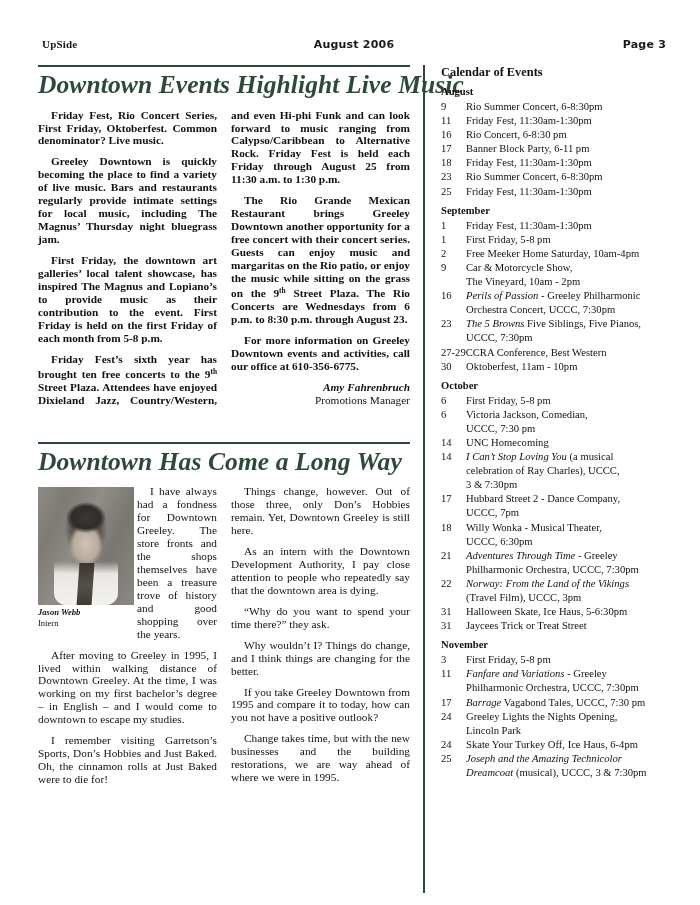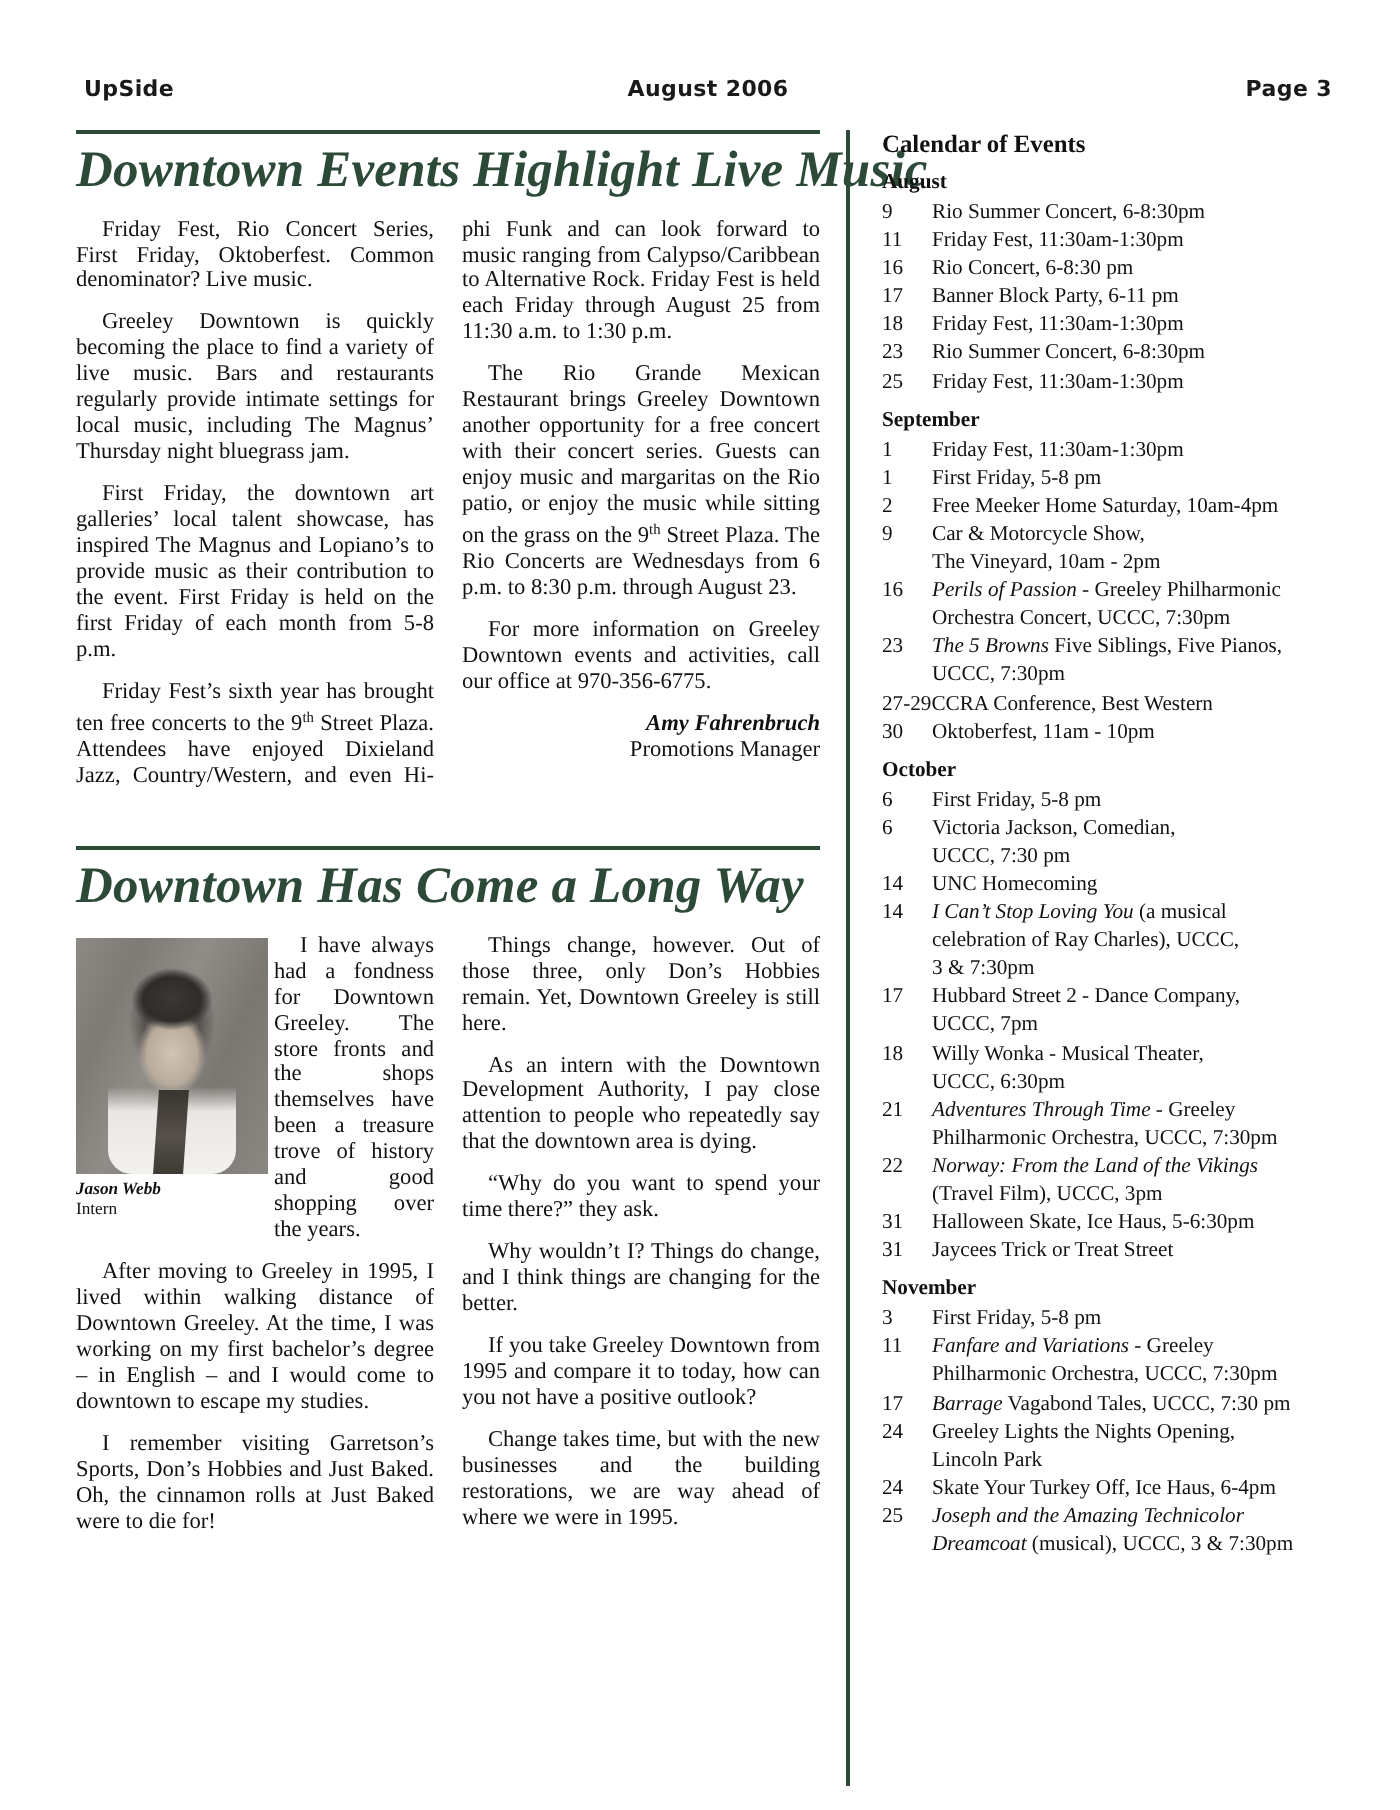--- a/index.html
+++ b/index.html
@@ -31,21 +31,21 @@
     align-items: baseline;
     justify-content: space-between;
     font-family: "DejaVu Sans", "Liberation Sans", sans-serif;
     font-size: 11px;
     font-weight: bold;
     letter-spacing: 0.2px;
     color: #1a1a1a;
     padding: 0 4px 0 4px;
     height: 18px;
   }
-  .masthead .mh-left   { flex: 0 0 auto; }
+  .masthead .mh-left   { flex: 0 0 auto; font-family: Liberation Serif, serif; }
   .masthead .mh-center { position: absolute; left: 0; right: 0; text-align: center; pointer-events:none;}
   .masthead .mh-right  { flex: 0 0 auto; }
   .mh-wrap { position: relative; }
 
   
   .body-grid {
     display: flex;
     margin-top: 9px;
     height: 828px;
   }
@@ -87,20 +87,21 @@
     column-gap: 14px;
     font-size: 11.3px;
     line-height: 12.95px;
     text-align: justify;
     text-justify: inter-word;
     hyphens: none;
   }
   .cols2 p {
     margin: 0 0 8px 0;
     text-indent: 13px;
+    font-weight: bold;
   }
   .sig {
     text-align: right;
     margin: 3px 0 18px 0;
   }
   .sig .sig-name {
     display: block;
     font-style: italic;
     font-weight: bold;
     font-size: 11.3px;
@@ -223,21 +224,21 @@
       <div>
         <div class="rule-h"></div>
         <h1 class="headline">Downtown Events Highlight Live Music</h1>
 
         <div class="cols2">
           <p><span>Friday Fest, Rio Concert Series, First Friday, Oktoberfest. Common denominator? Live music.</span></p>
           <p><span>Greeley Downtown is quickly becoming the place to find a variety of live music. Bars and restaurants regularly provide intimate settings for local music, including The Magnus’ Thursday night bluegrass jam.</span></p>
           <p><span>First Friday, the downtown art galleries’ local talent showcase, has inspired The Magnus and Lopiano’s to provide music as their contribution to the event. First Friday is held on the first Friday of each month from 5-8 p.m.</span></p>
           <p>Friday Fest’s sixth year has brought ten free concerts to the 9<sup class="ord">th</sup> Street Plaza. Attendees have enjoyed Dixieland Jazz, Country/Western, and even Hi-phi Funk and can look forward to music ranging from Calypso/Caribbean to Alternative Rock. Friday Fest is held each Friday through August 25 from 11:30 a.m. to 1:30 p.m.</p>
           <p>The Rio Grande Mexican Restaurant brings Greeley Downtown another opportunity for a free concert with their concert series. Guests can enjoy music and margaritas on the Rio patio, or enjoy the music while sitting on the grass on the 9<sup class="ord">th</sup> Street Plaza. The Rio Concerts are Wednesdays from 6 p.m. to 8:30 p.m. through August 23.</p>
-          <p><span>For more information on Greeley Downtown events and activities, call our office at 970-356-6775.</span></p>
+          <p><span>For more information on Greeley Downtown events and activities, call our office at 610-356-6775.</span></p>
           <div class="sig">
             <span class="sig-name">Amy Fahrenbruch</span>
             <span class="sig-title">Promotions Manager</span>
           </div>
         </div>
       </div>
 
       <div class="article2">
         <div class="rule-h"></div>
         <h1 class="headline">Downtown Has Come a Long Way</h1>

